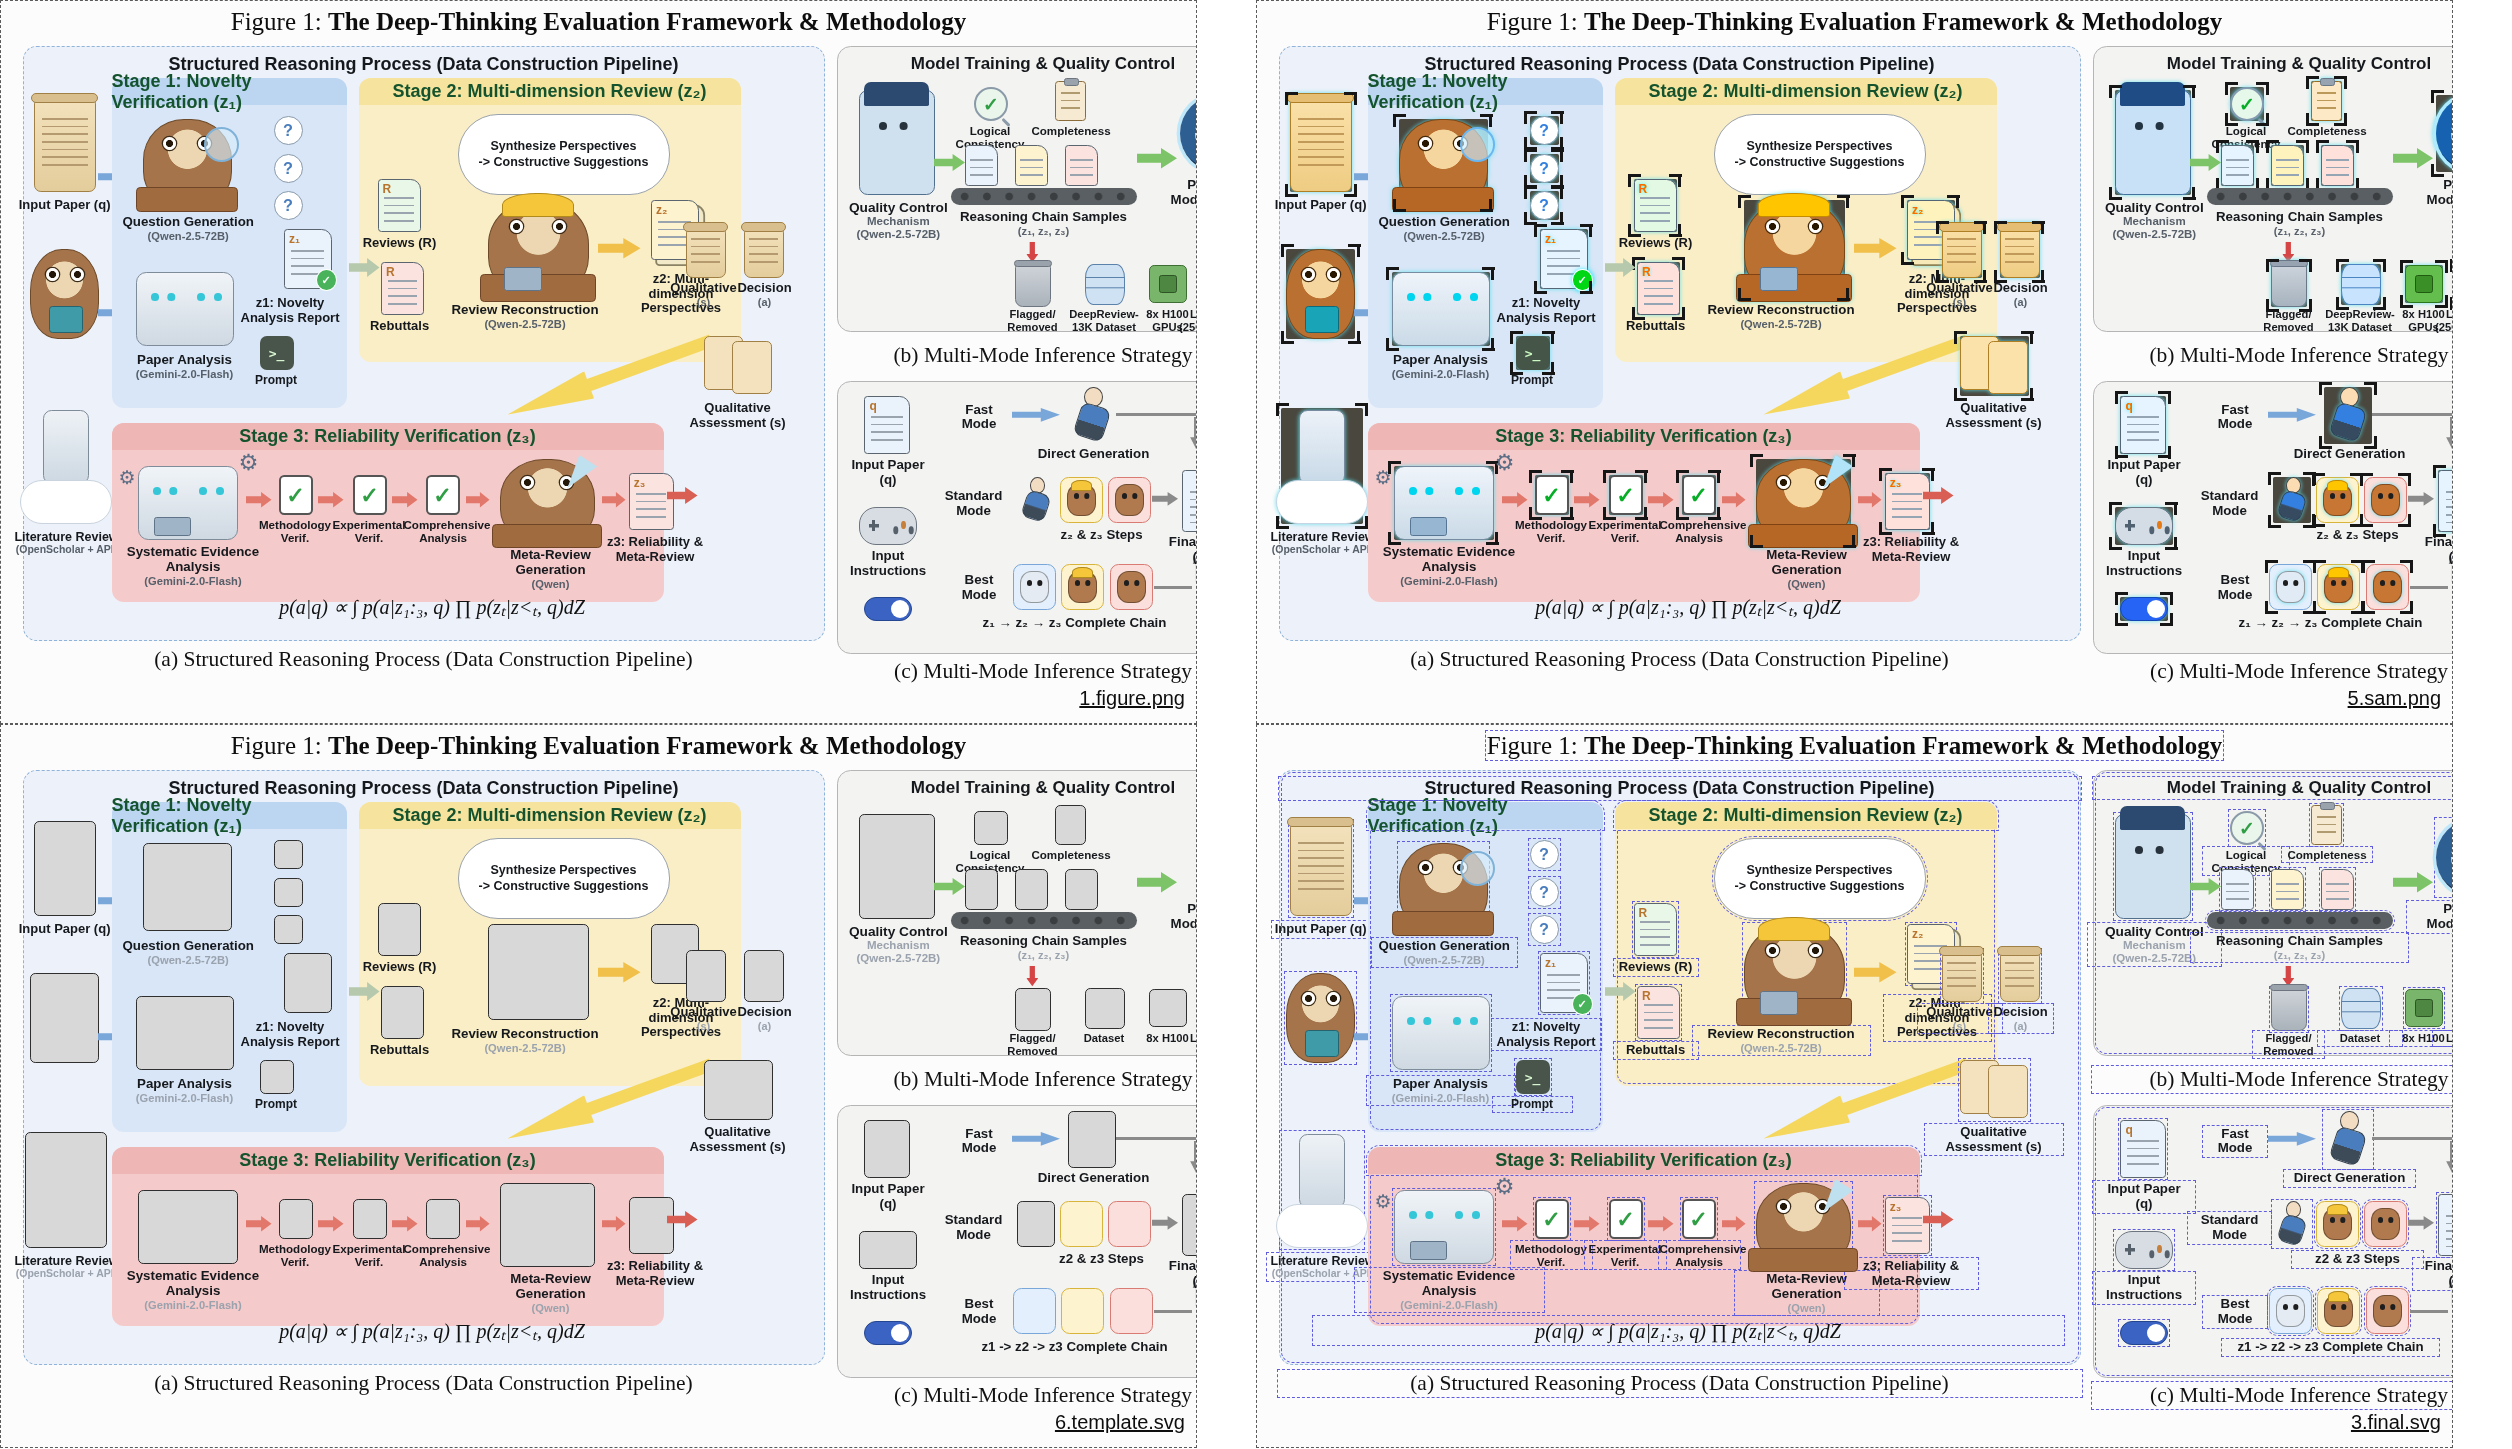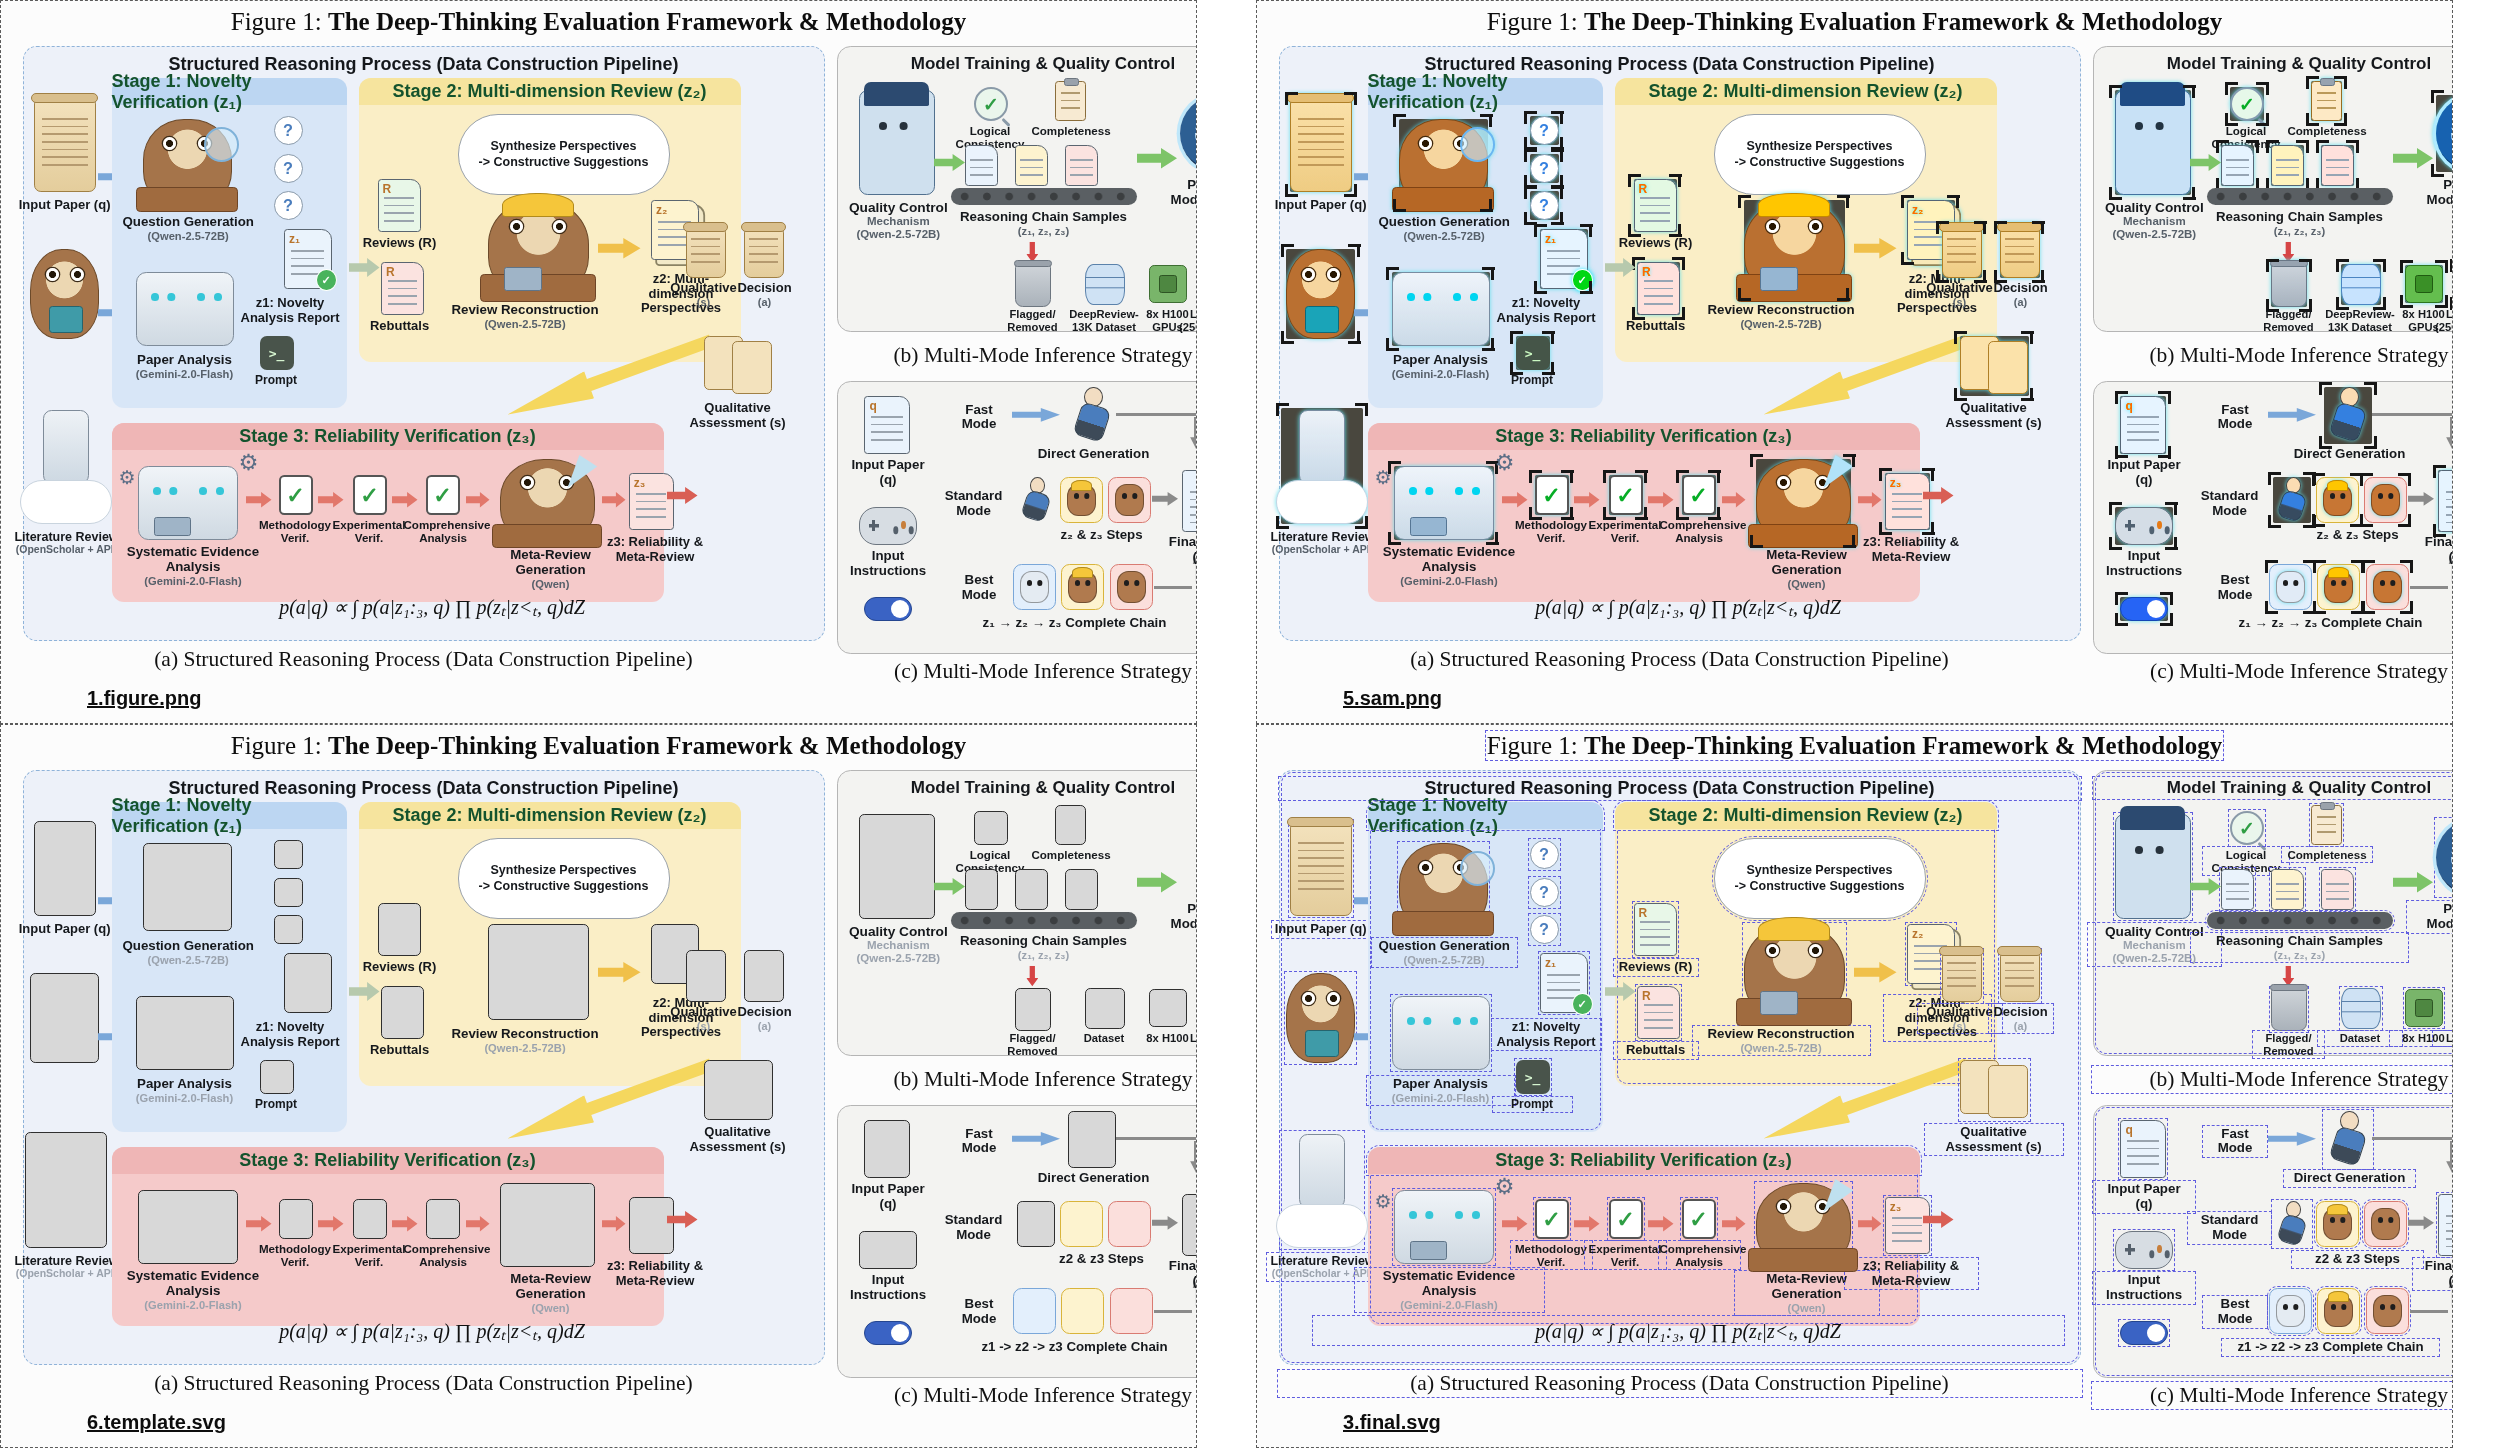--- a/index.html
+++ b/index.html
@@ -16,22 +16,22 @@
     border:1.7px dashed #8fb3d9;}
   .pa-title{position:absolute;top:6.9px;left:0;width:100%;text-align:center;
     font-weight:700;font-size:18px;color:#15181c;}
   .panel-b,.panel-c{left:836px;width:412px;background:#f3f3f1;border:1.7px solid #b5b5b5;}
   .panel-b{top:45px;height:286px;}
   .panel-c{top:380px;height:273px;}
   .pb-title{position:absolute;top:6.9px;left:0;width:100%;text-align:center;
     font-weight:700;font-size:17px;color:#15181c;}
   .cap{position:absolute;text-align:center;font-family:"Liberation Serif",serif;
     font-size:21.5px;color:#111;}
-  .filename{position:absolute;top:686px;left:86px;width:1083px;text-align:left;
-    font-weight:700;font-size:20px;color:#0d0d0d;text-decoration:underline;}
+  .filename{position:absolute;top:686px;left:101px;width:1083px;text-align:right;
+    font-weight:400;font-size:20px;color:#0d0d0d;text-decoration:underline;}
   
   .stage{position:absolute;box-sizing:border-box;border-radius:12px;}
   .stage1{left:88px;top:31px;width:235px;height:330px;background:#d8e6f7;}
   .stage2{left:335px;top:31px;width:382px;height:284px;background:#faeec6;}
   .stage3{left:88px;top:376px;width:552px;height:179px;background:#f5caca;}
   .st-title{position:absolute;top:0;left:0;right:0;height:27px;border-radius:12px 12px 0 0;
     display:flex;align-items:center;justify-content:center;font-weight:700;font-size:18px;color:#14532d;}
   .stage1 .st-title{background:#bcd6f2;}
   .stage2 .st-title{background:#f6e49e;}
   .stage3 .st-title{background:#efb6b6;}

